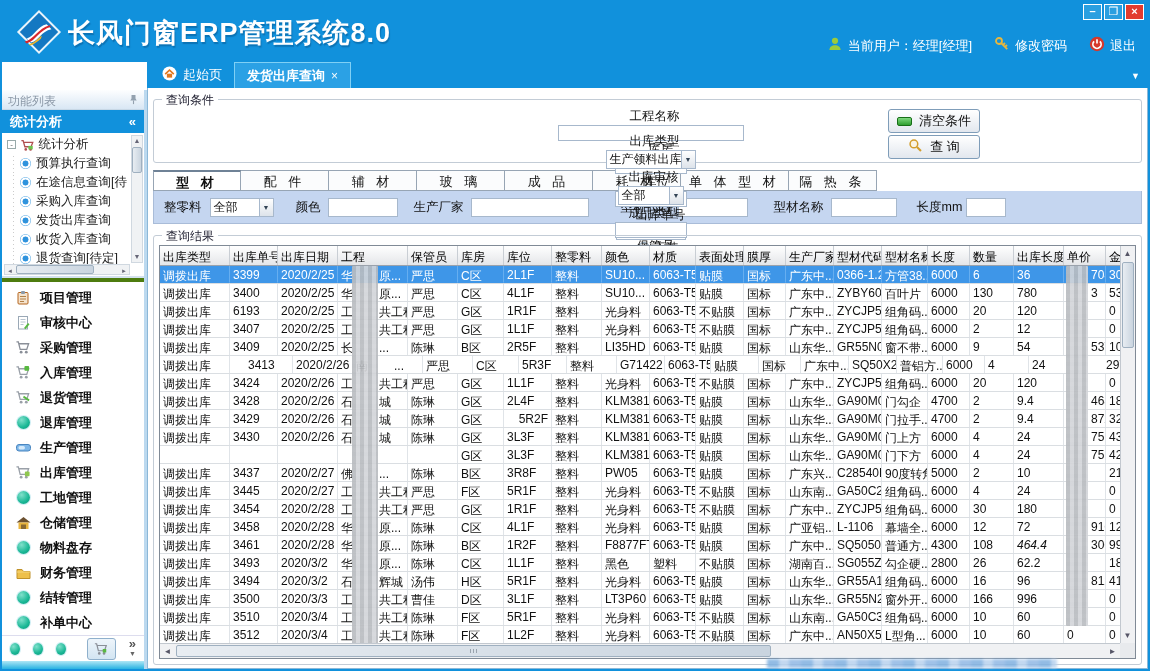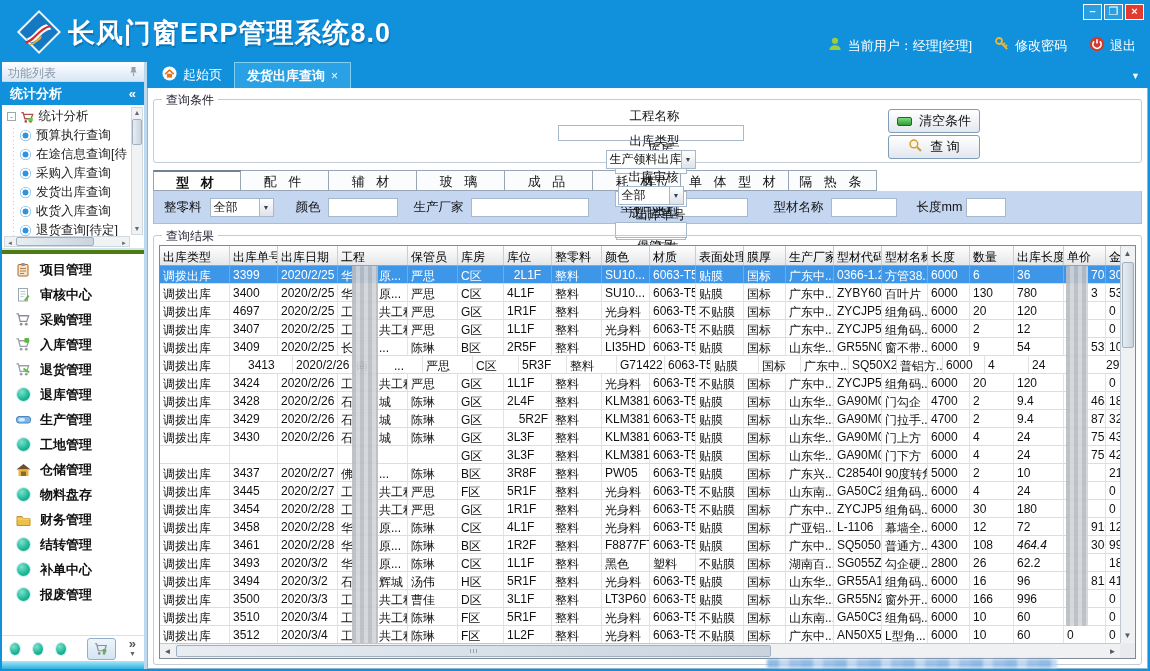--- a/index.html
+++ b/index.html
@@ -11,21 +11,21 @@
   .logo { position:absolute; left:14px; top:7px; }
   .app-title { position:absolute; left:66px; top:13px; color:#fff; font-size:27px; font-weight:bold; letter-spacing:1px; text-shadow:1px 2px 1px rgba(0,60,110,.35); }
   .winbtns { position:absolute; top:2px; right:4px; display:flex; gap:2px; }
   .wbtn { width:19px; height:16px; border:1px solid #fff; background:#2a9fe0; color:#fff; font-size:11px; line-height:13px; text-align:center; font-weight:bold; cursor:default; }
   .wbtn.close { background:#e23b2e; }
   .userbar { position:absolute; right:12px; top:34px; display:flex; align-items:center; gap:8px; color:#fff; font-size:13px; }
   .userbar .grp { display:flex; align-items:center; gap:5px; margin-left:14px; }
 
   
   .body { flex:1; display:flex; min-height:0; }
-  .sidebar { width:145px; flex:0 0 auto; background:#fff; border-right:3px solid #bcd9ef; display:flex; flex-direction:column; }
+  .sidebar { width:145px; flex:0 0 auto; background:#fff; border-right:3px solid #bcd9ef; display:flex; flex-direction:column;margin-top:28px; }
   .func-header { height:20px; background:linear-gradient(#fdfeff,#d9e7f4); color:#8a97a6; font-size:12px; padding:3px 6px 0 6px; display:flex; justify-content:space-between; align-items:center; border-bottom:1px solid #c8d8e6; }
   .section-header { height:23px; background:#1191dc; color:#fff; font-weight:bold; font-size:13px; padding:0 8px; display:flex; justify-content:space-between; align-items:center; }
   .tree-wrap { height:145px; position:relative; border-bottom:2px solid #d4e2ee; overflow:hidden; }
   .tree { position:absolute; inset:2px 14px 12px 4px; overflow:hidden; }
   .trow { height:19px; display:flex; align-items:center; font-size:12.5px; color:#222; white-space:nowrap; }
   .texp { width:9px; height:9px; border:1px solid #9aa; margin:0 3px 0 1px; font-size:8px; line-height:7px; text-align:center; color:#555; background:#fff; }
   .titem { padding-left:14px; background:repeating-linear-gradient(0deg,#ccc 0 1px,transparent 1px 4px); background-size:1px 100%; background-position:7px 0; background-repeat:no-repeat; }
   .bullet { width:11px; height:11px; border-radius:50%; flex:0 0 auto; margin-right:5px;
     background:radial-gradient(circle,#2f93dd 0 35%,#fff 42% 60%,#7cbcea 66% 100%); }
   .vsb-t { position:absolute; right:1px; top:2px; bottom:13px; width:12px; background:#f0f2f4; border:1px solid #d0d8e0; }
@@ -266,20 +266,31 @@
             <span class="mic">
               <svg width="15" height="11" viewBox="0 0 15 11">
                 <rect x="0.5" y="2.5" width="14" height="6.5" rx="2.5" fill="#7db6e8" stroke="#4a86c0"></rect>
                 <rect x="2.5" y="4" width="6.5" height="3.5" rx="1.7" fill="#d6eafa"></rect>
               </svg>
             </span>
             <span>生产管理</span>
           </div>
           <div class="mitem">
             <span class="mic">
+              <svg width="16" height="15" viewBox="0 0 16 16">
+                <path d="M1 2h2l2 8h7l2-6H4" fill="none" stroke="#9aa0a8" stroke-width="1.4"></path>
+                <circle cx="6" cy="13" r="1.5" fill="#9aa0a8"></circle>
+                <circle cx="11.5" cy="13" r="1.5" fill="#9aa0a8"></circle>
+                <rect x="10" y="7" width="5" height="5" rx="1" fill="#8fc74e"></rect>
+              </svg>
+            </span>
+            <span>出库管理</span>
+          </div>
+          <div class="mitem">
+            <span class="mic">
               <span class="dot-teal"></span>
             </span>
             <span>工地管理</span>
           </div>
           <div class="mitem">
             <span class="mic">
               <svg width="15" height="14" viewBox="0 0 15 14">
                 <path d="M0.5 6.5 7.5 1l7 5.5z" fill="#6b5030"></path>
                 <rect x="2.5" y="6.5" width="10" height="6.5" fill="#e9b53f"></rect>
                 <rect x="5" y="8.5" width="5" height="4.5" fill="#8a6a33"></rect>
@@ -465,21 +476,21 @@
                 <div class="gcell" style="width: 26px;">金</div>
               </div>
             <div class="grows" id="grows">
                 <div class="grow selected">
                   <div class="gcell" style="width: 70px;">调拨出库</div>
                   <div class="gcell" style="width: 48px;">3399</div>
                   <div class="gcell" style="width: 60px;">2020/2/25</div>
                   <div class="gcell" style="width: 70px;"><span>华</span><span class="gap" style="width: 26px;"></span><span>原...</span></div>
                   <div class="gcell" style="width: 50px;">严思</div>
                   <div class="gcell" style="width: 46px;">C区</div>
-                  <div class="gcell" style="width: 48px; text-align: center;">2L1F</div>
+                  <div class="gcell" style="width: 48px;">2L1F</div>
                   <div class="gcell" style="width: 50px;">整料</div>
                   <div class="gcell" style="width: 48px;">SU10...</div>
                   <div class="gcell" style="width: 46px;">6063-T5</div>
                   <div class="gcell" style="width: 48px;">贴膜</div>
                   <div class="gcell" style="width: 42px;">国标</div>
                   <div class="gcell" style="width: 48px;">广东中...</div>
                   <div class="gcell" style="width: 48px;">0366-1.2</div>
                   <div class="gcell" style="width: 46px;">方管38...</div>
                   <div class="gcell" style="width: 42px;">6000</div>
                   <div class="gcell" style="width: 44px;">6</div>
@@ -504,21 +515,21 @@
                   <div class="gcell" style="width: 48px;">ZYBY607</div>
                   <div class="gcell" style="width: 46px;">百叶片</div>
                   <div class="gcell" style="width: 42px;">6000</div>
                   <div class="gcell" style="width: 44px;">130</div>
                   <div class="gcell" style="width: 50px;">780</div>
                   <div class="gcell" style="width: 42px;"><span class="gap" style="width: 24px;"></span><span>3</span></div>
                   <div class="gcell" style="width: 26px;">535</div>
                 </div>
                 <div class="grow">
                   <div class="gcell" style="width: 70px;">调拨出库</div>
-                  <div class="gcell" style="width: 48px;">4697</div>
+                  <div class="gcell" style="width: 48px;">6193</div>
                   <div class="gcell" style="width: 60px;">2020/2/25</div>
                   <div class="gcell" style="width: 70px;"><span>工</span><span class="gap" style="width: 26px;"></span><span>共工程</span></div>
                   <div class="gcell" style="width: 50px;">严思</div>
                   <div class="gcell" style="width: 46px;">G区</div>
                   <div class="gcell" style="width: 48px;">1R1F</div>
                   <div class="gcell" style="width: 50px;">整料</div>
                   <div class="gcell" style="width: 48px;">光身料</div>
                   <div class="gcell" style="width: 46px;">6063-T5</div>
                   <div class="gcell" style="width: 48px;">不贴膜</div>
                   <div class="gcell" style="width: 42px;">国标</div>

